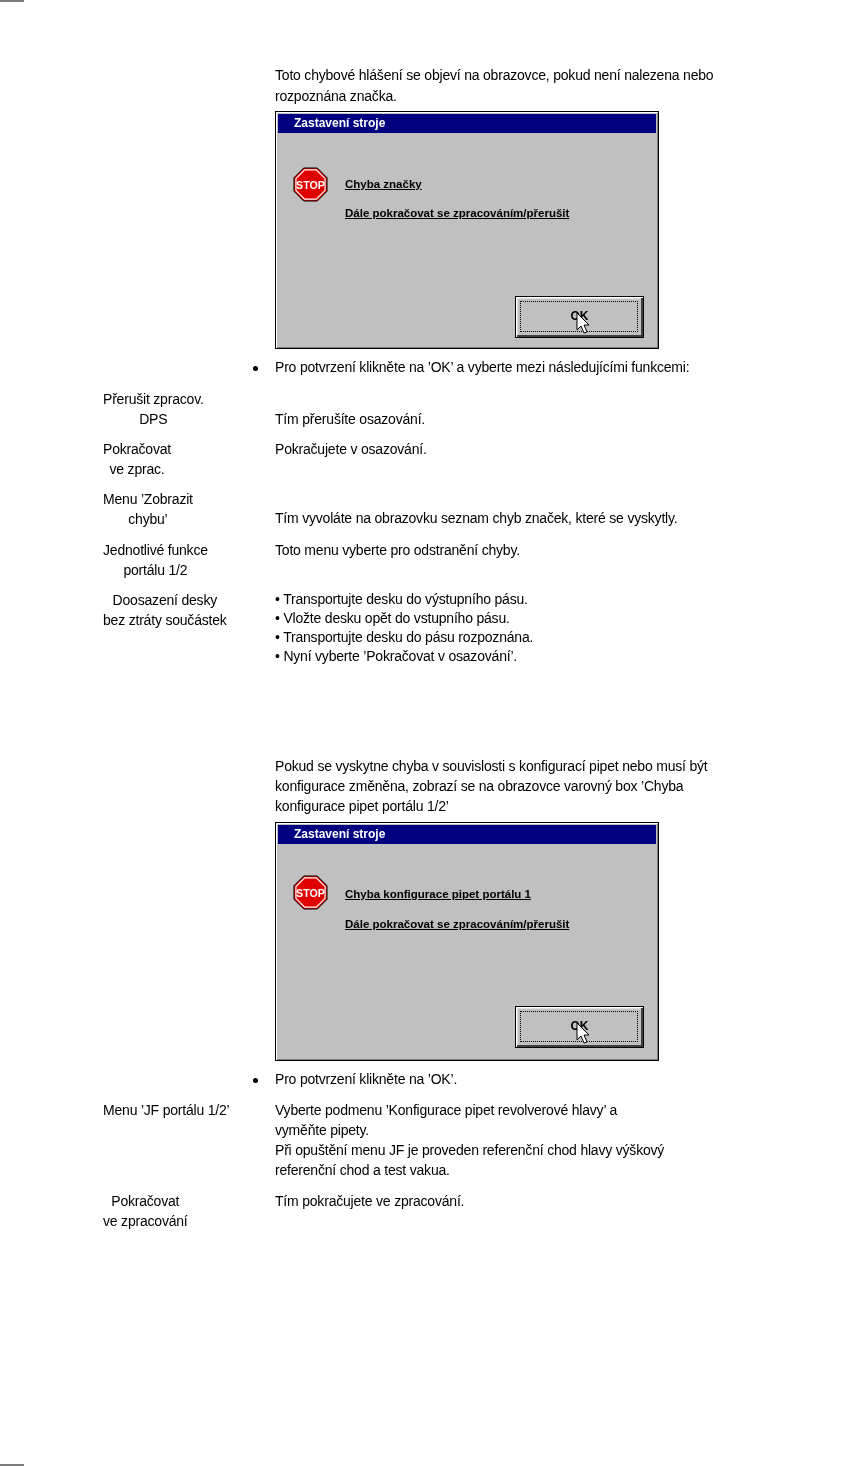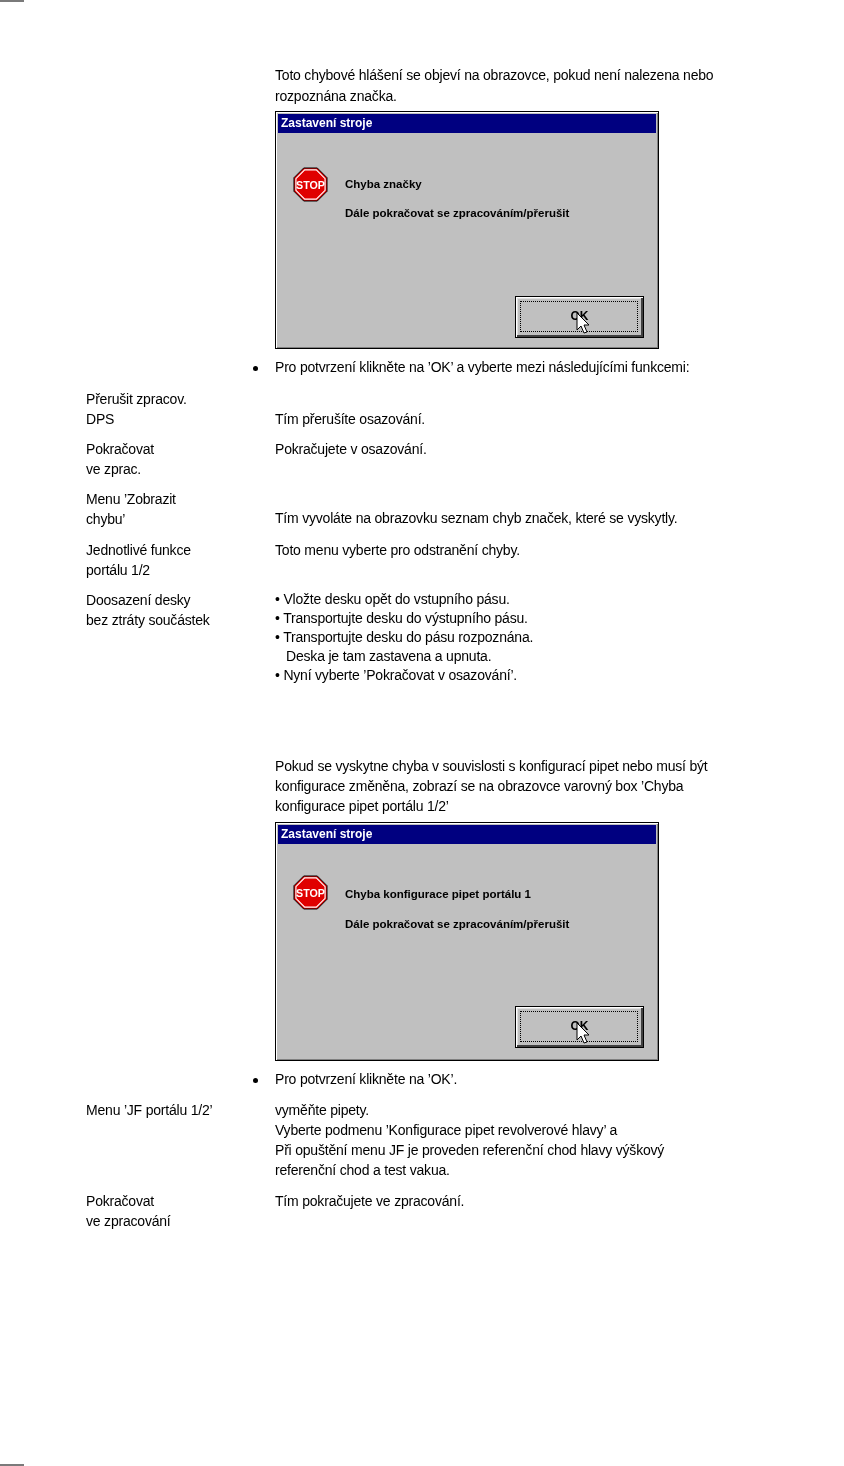--- a/index.html
+++ b/index.html
@@ -1,29 +1,29 @@
 <!DOCTYPE html>
 <html><head>
 <meta charset="utf-8">
 <style>
   html, body { margin: 0; padding: 0; background: #ffffff; }
   body { width: 844px; height: 1466px; position: relative; overflow: hidden;
          font-family: "Liberation Sans", sans-serif; color: #000; }
   .corner-line { position: absolute; left: 0; width: 24px; height: 2px; background: #7a7a7a; }
   .p { position: absolute; font-size: 14px; line-height: 20px; letter-spacing: -0.2px; white-space: nowrap; }
-  .label { left: 86px; }
+  .label { left: 103px; text-align: center; }
   .desc { left: 275px; }
   .bullet-dot { position: absolute; left: 253px; width: 5px; height: 5px; border-radius: 50%; background: #000; }
 
   .dialog { position: absolute; left: 275px; width: 382px; background: #c0c0c0;
             border: 1px solid #000; box-shadow: inset 1px 1px 0 #fff, inset -1px -1px 0 #808080; }
   .dialog .titlebar { margin: 2px 2px 0 2px; height: 19px; background: #000080; color: #fff;
-            font-weight: bold; font-size: 12px; line-height: 19px; padding-left: 3px; }
+            font-weight: bold; font-size: 12px; line-height: 19px; padding-left: 16px; }
   .dialog .stop { position: absolute; left: 17px; top: 55px; width: 35px; height: 35px; }
-  .dialog .msg { position: absolute; left: 69px; font-size: 11.5px; font-weight: bold; white-space: nowrap; }
+  .dialog .msg { position: absolute; left: 69px; font-size: 11.5px; font-weight: bold; white-space: nowrap; text-decoration: underline; }
   .dialog .ok-btn { position: absolute; right: 14px; bottom: 10px; width: 127px; height: 40px;
             background: #c0c0c0; border: 1px solid #000;
             box-shadow: inset 1px 1px 0 #fff, inset -2px -2px 0 #404040, inset 2px 2px 0 #dfdfdf; }
   .dialog .ok-btn .focus { position: absolute; left: 4px; top: 4px; right: 5px; bottom: 5px;
             border: 1px dotted #000; }
   .dialog .ok-btn .ok-label { position: absolute; left: 0; right: 0; top: 12px; text-align: center;
             font-size: 12px; font-weight: bold; }
   .dialog .cursor { position: absolute; left: 60px; top: 15px; width: 16px; height: 24px; }
 </style>
 </head>
@@ -78,24 +78,23 @@
   <div>Jednotlivé funkce</div>
   <div>portálu 1/2</div>
 </div>
 <div class="p desc" style="top:540px;">Toto menu vyberte pro odstranění chyby.</div>
 
 <div class="p label" style="top:590px;">
   <div>Doosazení desky</div>
   <div>bez ztráty součástek</div>
 </div>
 <div class="p desc" style="top:590px; line-height:19px;">
+  <div>• Transportujte desku do výstupního pásu.</div>
   <div>• Vložte desku opět do vstupního pásu.</div>
-  <div>• Transportujte desku do výstupního pásu.</div>
   <div>• Transportujte desku do pásu rozpoznána.</div>
-  <div style="white-space:pre;">   Deska je tam zastavena a upnuta.</div>
   <div>• Nyní vyberte ’Pokračovat v osazování’.</div>
 </div>
 
 <div class="p desc" style="top:756px;">Pokud se vyskytne chyba v souvislosti s konfigurací pipet nebo musí být</div>
 <div class="p desc" style="top:776px;">konfigurace změněna, zobrazí se na obrazovce varovný box ’Chyba</div>
 <div class="p desc" style="top:796px;">konfigurace pipet portálu 1/2’</div>
 
 <div class="dialog" style="top:822px; height:237px;">
   <div class="titlebar">Zastavení stroje</div>
   <svg class="stop" viewBox="0 0 36 36" style="top:52px;">
@@ -112,22 +111,22 @@
       <polygon points="1,1 1,18 5,14 8,21 11,20 8,13 13,13" fill="#fff" stroke="#000" stroke-width="1"></polygon>
     </svg>
   </div>
 </div>
 
 <div class="bullet-dot" style="top:1078px;"></div>
 <div class="p desc" style="top:1069px;">Pro potvrzení klikněte na ’OK’.</div>
 
 <div class="p label" style="top:1100px;">Menu ’JF portálu 1/2’</div>
 <div class="p desc" style="top:1100px;">
+  <div>Vyberte podmenu ’Konfigurace pipet revolverové hlavy’ a</div>
   <div>vyměňte pipety.</div>
-  <div>Vyberte podmenu ’Konfigurace pipet revolverové hlavy’ a</div>
   <div>Při opuštění menu JF je proveden referenční chod hlavy výškový</div>
   <div>referenční chod a test vakua.</div>
 </div>
 
 <div class="p label" style="top:1191px;">
   <div>Pokračovat</div>
   <div>ve zpracování</div>
 </div>
 <div class="p desc" style="top:1191px;">Tím pokračujete ve zpracování.</div>
 

